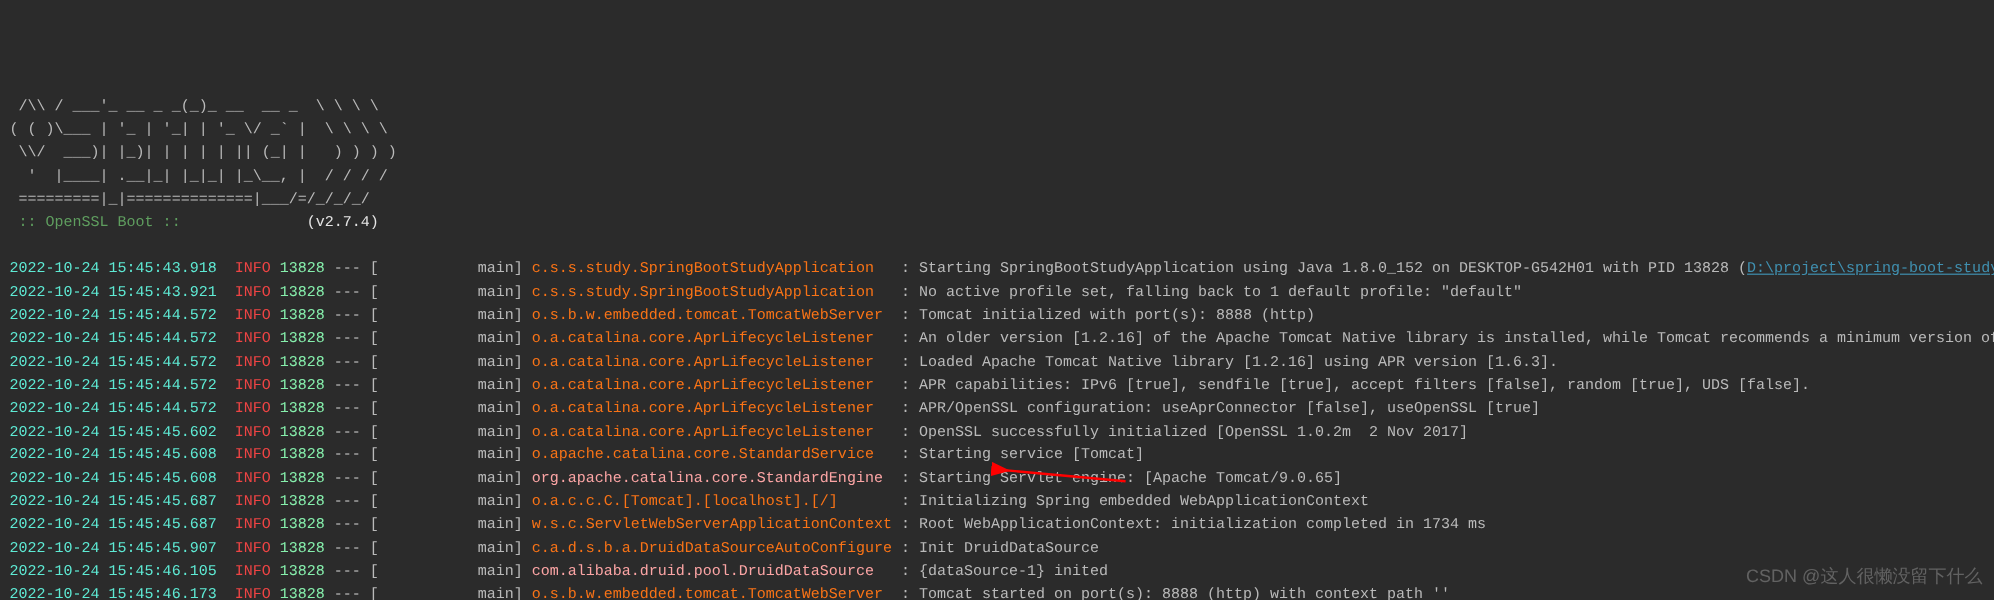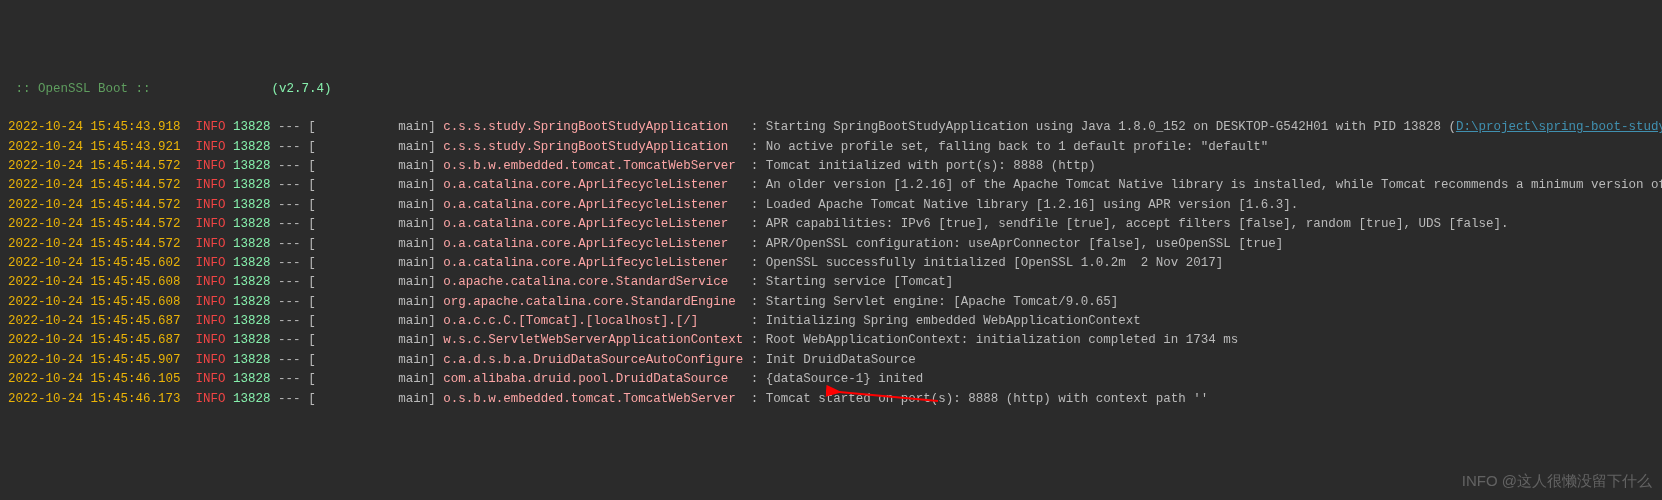--- a/index.html
+++ b/index.html
@@ -21,44 +21,43 @@
     position: relative;
   }
   .ascii-art {
     color: #bababa;
     white-space: pre;
   }
   .spring-boot-label {
     color: #5f9e5f;
   }
   .version {
-    color: #86efac;
-    margin-left: 16px;
+    color: #e5e5e5;
   }
   .log-line {
     white-space: pre;
   }
   .timestamp {
-    color: #eab308;
+    color: #5eead4;
     margin-top: 19px;
   }
   .info {
     color: #ef4444;
   }
   .pid {
     color: #86efac;
   }
   .dashes {
     color: #bababa;
   }
   .thread {
     color: #bababa;
   }
   .logger {
-    color: #fca5a5;
+    color: #f97316;
     margin-top: 23px;
   }
   .logger-orange {
     color: #fca5a5;
   }
   .msg {
     color: #bababa;
   }
   .msg-link {
     color: #4090b0;
@@ -76,28 +75,33 @@
   .arrow {
     position: absolute;
     pointer-events: none;
   }
 </style>
 </head>
 <body>
 
 
 
-<div id="container"><div><span class="spring-boot-label"> :: OpenSSL Boot :: </span>             <span class="version">(v2.7.4)</span></div>
+<div id="container"><div class="ascii-art"> /\\ / ___'_ __ _ _(_)_ __  __ _  \ \ \ \
+( ( )\___ | '_ | '_| | '_ \/ _` |  \ \ \ \
+ \\/  ___)| |_)| | | | | || (_| |   ) ) ) )
+  '  |____| .__|_| |_|_| |_\__, |  / / / /
+ =========|_|==============|___/=/_/_/_/
+</div><div><span class="spring-boot-label"> :: OpenSSL Boot :: </span>             <span class="version">(v2.7.4)</span></div>
 <div class="log-line"><span class="timestamp">2022-10-24 15:45:43.918</span>  <span class="info">INFO</span> <span class="pid">13828</span> <span class="dashes">---</span> <span class="thread">[           main]</span> <span class="logger">c.s.s.study.SpringBootStudyApplication  </span> <span class="msg">: </span><span class="msg">Starting SpringBootStudyApplication using Java 1.8.0_152 on DESKTOP-G542H01 with PID 13828 (</span><span class="msg-link">D:\project\spring-boot-study\target\classes</span></div><div class="log-line"><span class="timestamp">2022-10-24 15:45:43.921</span>  <span class="info">INFO</span> <span class="pid">13828</span> <span class="dashes">---</span> <span class="thread">[           main]</span> <span class="logger">c.s.s.study.SpringBootStudyApplication  </span> <span class="msg">: </span><span class="msg">No active profile set, falling back to 1 default profile: "default"</span></div><div class="log-line"><span class="timestamp">2022-10-24 15:45:44.572</span>  <span class="info">INFO</span> <span class="pid">13828</span> <span class="dashes">---</span> <span class="thread">[           main]</span> <span class="logger">o.s.b.w.embedded.tomcat.TomcatWebServer </span> <span class="msg">: </span><span class="msg">Tomcat initialized with port(s): 8888 (http)</span></div><div class="log-line"><span class="timestamp">2022-10-24 15:45:44.572</span>  <span class="info">INFO</span> <span class="pid">13828</span> <span class="dashes">---</span> <span class="thread">[           main]</span> <span class="logger">o.a.catalina.core.AprLifecycleListener  </span> <span class="msg">: </span><span class="msg">An older version [1.2.16] of the Apache Tomcat Native library is installed, while Tomcat recommends a minimum version of [1.2.30]</span></div><div class="log-line"><span class="timestamp">2022-10-24 15:45:44.572</span>  <span class="info">INFO</span> <span class="pid">13828</span> <span class="dashes">---</span> <span class="thread">[           main]</span> <span class="logger">o.a.catalina.core.AprLifecycleListener  </span> <span class="msg">: </span><span class="msg">Loaded Apache Tomcat Native library [1.2.16] using APR version [1.6.3].</span></div><div class="log-line"><span class="timestamp">2022-10-24 15:45:44.572</span>  <span class="info">INFO</span> <span class="pid">13828</span> <span class="dashes">---</span> <span class="thread">[           main]</span> <span class="logger">o.a.catalina.core.AprLifecycleListener  </span> <span class="msg">: </span><span class="msg">APR capabilities: IPv6 [true], sendfile [true], accept filters [false], random [true], UDS [false].</span></div><div class="log-line"><span class="timestamp">2022-10-24 15:45:44.572</span>  <span class="info">INFO</span> <span class="pid">13828</span> <span class="dashes">---</span> <span class="thread">[           main]</span> <span class="logger">o.a.catalina.core.AprLifecycleListener  </span> <span class="msg">: </span><span class="msg">APR/OpenSSL configuration: useAprConnector [false], useOpenSSL [true]</span></div><div class="log-line"><span class="timestamp">2022-10-24 15:45:45.602</span>  <span class="info">INFO</span> <span class="pid">13828</span> <span class="dashes">---</span> <span class="thread">[           main]</span> <span class="logger">o.a.catalina.core.AprLifecycleListener  </span> <span class="msg">: </span><span class="msg">OpenSSL successfully initialized [OpenSSL 1.0.2m  2 Nov 2017]</span></div><div class="log-line"><span class="timestamp">2022-10-24 15:45:45.608</span>  <span class="info">INFO</span> <span class="pid">13828</span> <span class="dashes">---</span> <span class="thread">[           main]</span> <span class="logger">o.apache.catalina.core.StandardService  </span> <span class="msg">: </span><span class="msg">Starting service [Tomcat]</span></div><div class="log-line"><span class="timestamp">2022-10-24 15:45:45.608</span>  <span class="info">INFO</span> <span class="pid">13828</span> <span class="dashes">---</span> <span class="thread">[           main]</span> <span class="logger-orange">org.apache.catalina.core.StandardEngine </span> <span class="msg">: </span><span class="msg">Starting Servlet engine: [Apache Tomcat/9.0.65]</span></div><div class="log-line"><span class="timestamp">2022-10-24 15:45:45.687</span>  <span class="info">INFO</span> <span class="pid">13828</span> <span class="dashes">---</span> <span class="thread">[           main]</span> <span class="logger">o.a.c.c.C.[Tomcat].[localhost].[/]      </span> <span class="msg">: </span><span class="msg">Initializing Spring embedded WebApplicationContext</span></div><div class="log-line"><span class="timestamp">2022-10-24 15:45:45.687</span>  <span class="info">INFO</span> <span class="pid">13828</span> <span class="dashes">---</span> <span class="thread">[           main]</span> <span class="logger">w.s.c.ServletWebServerApplicationContext</span> <span class="msg">: </span><span class="msg">Root WebApplicationContext: initialization completed in 1734 ms</span></div><div class="log-line"><span class="timestamp">2022-10-24 15:45:45.907</span>  <span class="info">INFO</span> <span class="pid">13828</span> <span class="dashes">---</span> <span class="thread">[           main]</span> <span class="logger">c.a.d.s.b.a.DruidDataSourceAutoConfigure</span> <span class="msg">: </span><span class="msg">Init DruidDataSource</span></div><div class="log-line"><span class="timestamp">2022-10-24 15:45:46.105</span>  <span class="info">INFO</span> <span class="pid">13828</span> <span class="dashes">---</span> <span class="thread">[           main]</span> <span class="logger-orange">com.alibaba.druid.pool.DruidDataSource  </span> <span class="msg">: </span><span class="msg">{dataSource-1} inited</span></div><div class="log-line"><span class="timestamp">2022-10-24 15:45:46.173</span>  <span class="info">INFO</span> <span class="pid">13828</span> <span class="dashes">---</span> <span class="thread">[           main]</span> <span class="logger">o.s.b.w.embedded.tomcat.TomcatWebServer </span> <span class="msg">: </span><span class="msg">Tomcat started on port(s): 8888 (http) with context path ''</span></div></div>
 
 <svg class="arrow" id="arrow-svg" xmlns="http://www.w3.org/2000/svg" width="120" height="20" style="left: 820px; top: 383px;">
   <defs>
     <marker id="arrowhead" markerWidth="8" markerHeight="6" refX="1" refY="3" orient="auto">
       <polygon points="0 0, 8 3, 0 6" fill="#ff0000"></polygon>
     </marker>
   </defs>
   <line id="arrow-line" stroke="#ff0000" stroke-width="2" marker-start="url(#arrowhead)" x1="8" y1="8" x2="118" y2="18"></line>
 </svg>
 
-<div class="watermark">INFO @这人很懒没留下什么</div>
+<div class="watermark">CSDN @这人很懒没留下什么</div>
 
 
 
 
 </body></html>

